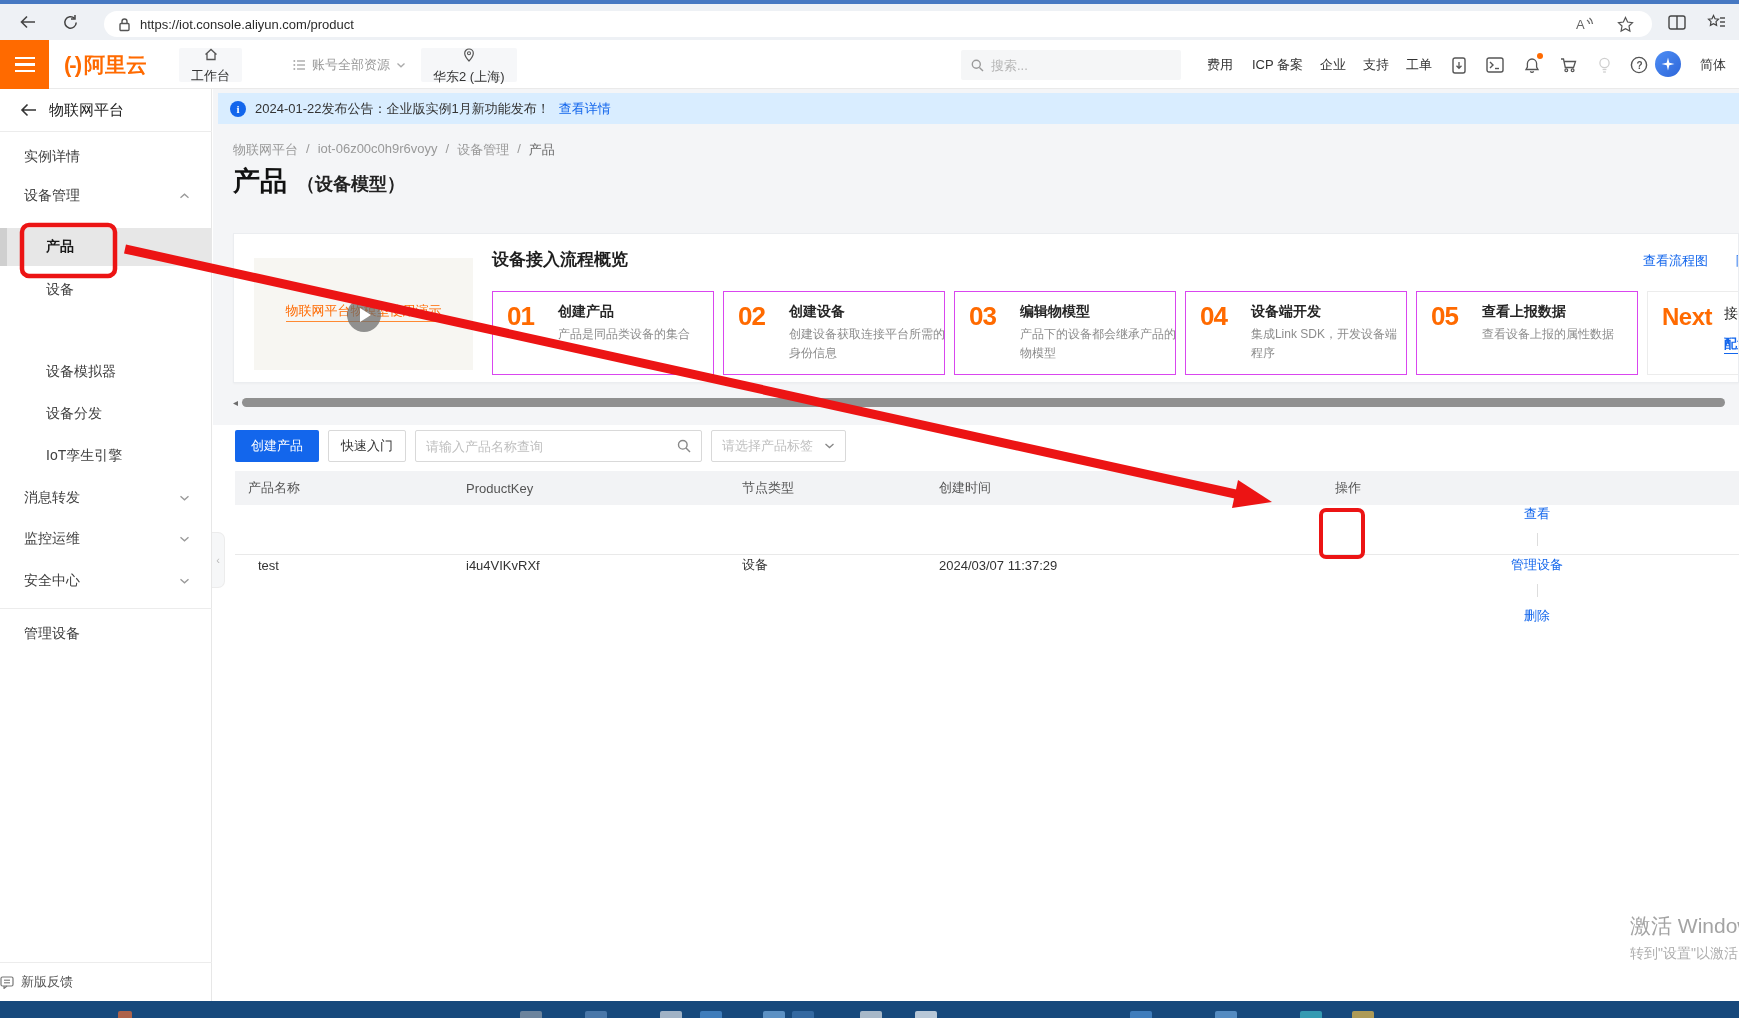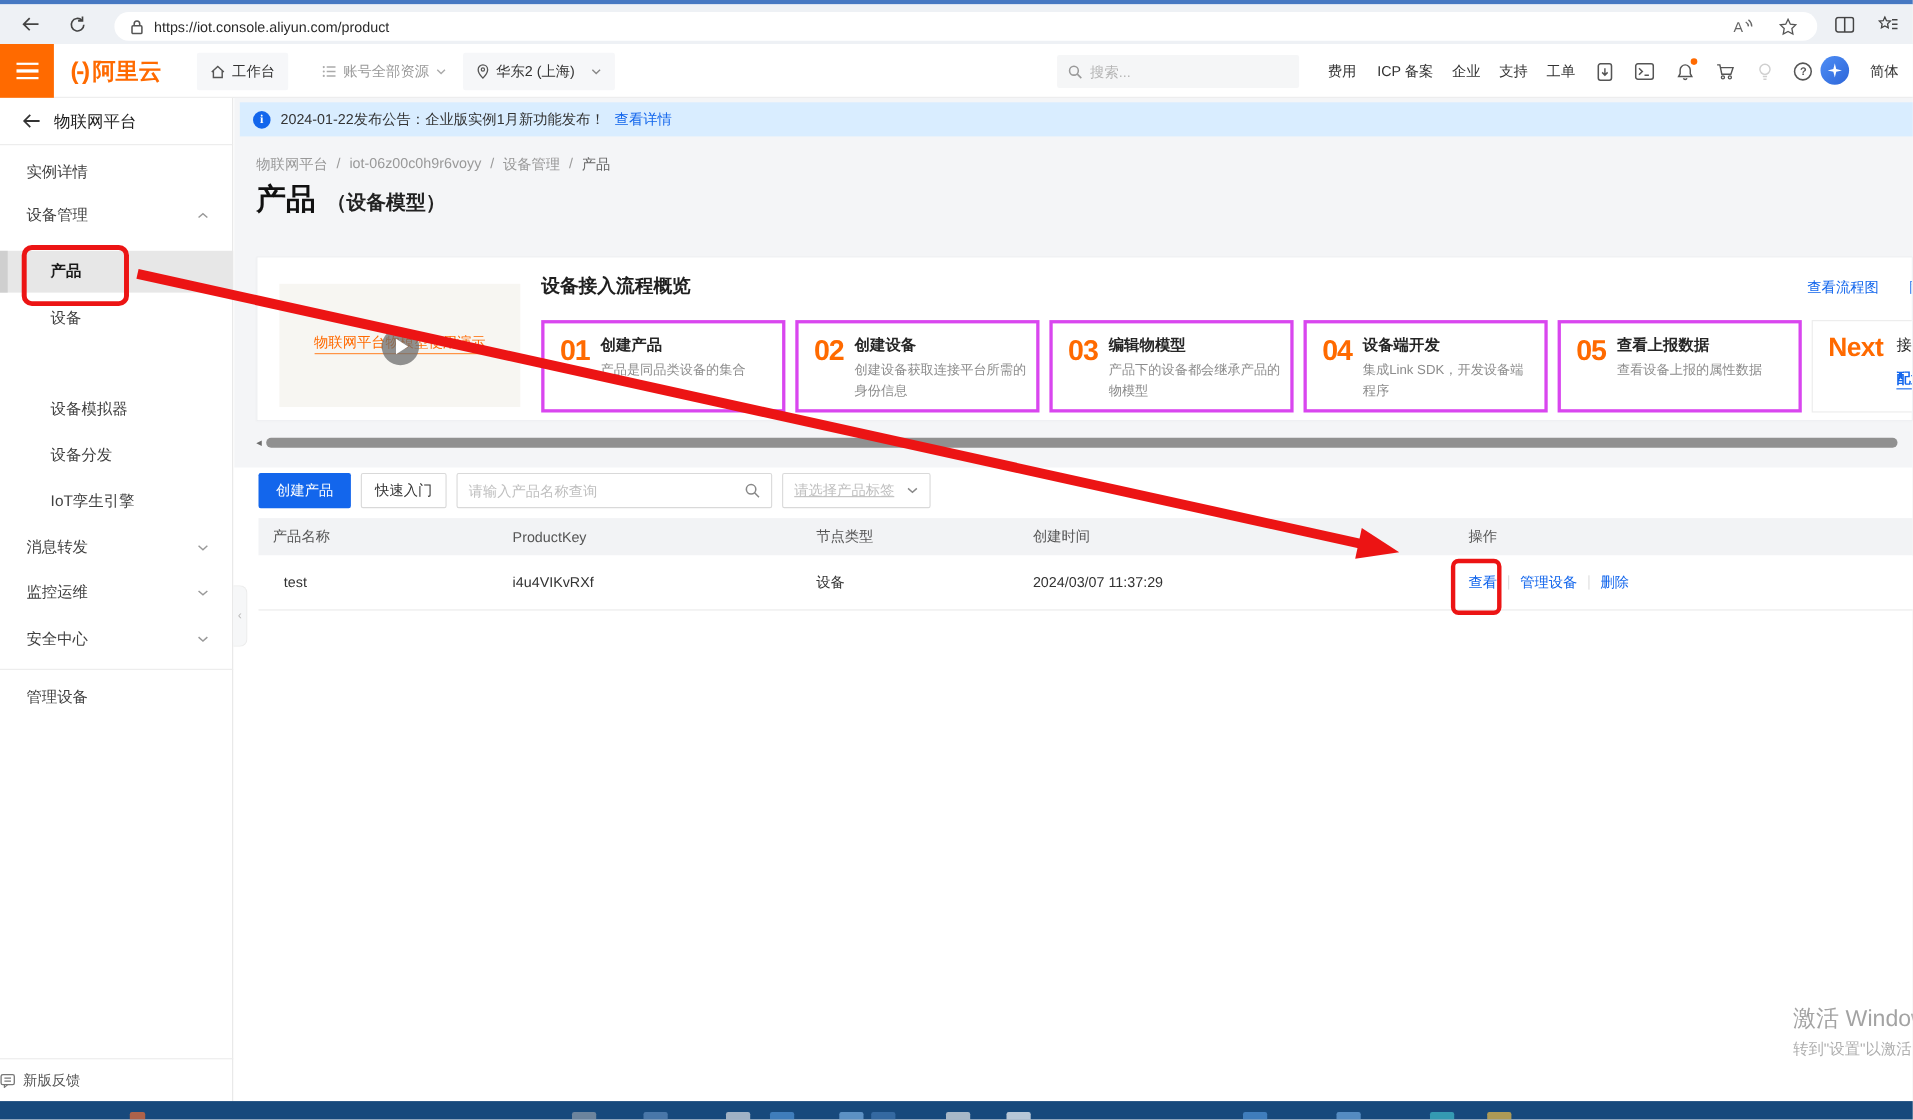--- a/index.html
+++ b/index.html
@@ -18,21 +18,21 @@
   .url-text { font-size:13px; color:#2b2b2b; margin-left:9px; flex:1; }
   .pill-right { display:flex; align-items:center; gap:22px; margin-right:4px; }
   
   .console-header { position:absolute; left:0; top:40px; width:1739px; height:49px; background:#fff; border-bottom:1px solid #eaeaea; }
   .burger { position:absolute; left:0; top:0; width:49px; height:49px; background:#ff6a00; display:flex; flex-direction:column; justify-content:center; align-items:center; gap:4px; cursor:pointer; }
   .burger i { display:block; width:20px; height:2.5px; background:#fff; }
   .logo { position:absolute; left:64px; top:0; height:49px; display:flex; align-items:center; gap:4px; color:#ff6a00; font-weight:bold; }
   .logo .mark { font-size:22px; letter-spacing:-2px; }
   .logo .word { font-size:21px; }
   .hpill { position:absolute; top:8px; height:34px; display:flex; align-items:center; gap:6px; font-size:13px; color:#333; padding:0 12px; border-radius:2px; }
-  .gray-bg { background:#f6f7f9; }
+  .gray-bg { background:#f6f7f9;flex-direction:column; }
   .hdr-search { position:absolute; left:961px; top:10px; width:220px; height:30px; background:#f5f6f7; border-radius:2px; display:flex; align-items:center; padding:0 10px; gap:7px; }
   .hdr-search input { border:0; outline:0; background:transparent; font-size:13px; width:160px; font-family:inherit; color:#333; }
   .hdr-search input::placeholder { color:#b5b5b5; }
   .hlink { position:absolute; top:0; height:49px; display:flex; align-items:center; font-size:13px; color:#333; cursor:pointer; }
   .hico { position:absolute; top:13px; width:24px; height:24px; display:flex; align-items:center; justify-content:center; }
   .bell-dot { position:absolute; right:1px; top:0px; width:6px; height:6px; border-radius:50%; background:#ff6a00; }
   .avatar { position:absolute; left:1655px; top:11px; width:26px; height:26px; border-radius:50%;
     background:linear-gradient(135deg,#4e8ef5,#2e66d9); display:flex; align-items:center; justify-content:center; }
   
   .sidebar { position:absolute; left:0; top:89px; width:212px; height:912px; background:#fff; border-right:1px solid #e7e7e7; }
@@ -58,46 +58,46 @@
   .page-title .t2 { font-size:18px; font-weight:bold; color:#222; }
   
   .flow-panel { position:absolute; left:233px; top:233px; width:1506px; height:150px; background:#fff; border:1px solid #ebedf0; box-shadow:0 1px 2px rgba(0,0,0,.03); overflow:hidden; }
   .video-thumb { position:absolute; left:20px; top:24px; width:219px; height:112px; background:#f7f6f2; cursor:pointer; }
   .video-cap { position:absolute; left:0; right:0; top:44px; text-align:center; font-size:13px; color:#ff6a00; }
   .video-cap span { border-bottom:1px solid #ff8a33; padding-bottom:3px; }
   .play-btn { position:absolute; left:93px; top:40px; width:34px; height:34px; border-radius:50%; background:rgba(110,110,110,.75); display:flex; align-items:center; justify-content:center; }
   .play-tri { width:0; height:0; border-left:11px solid #fff; border-top:7px solid transparent; border-bottom:7px solid transparent; margin-left:3px; }
   .flow-title { position:absolute; left:258px; top:14px; font-size:17px; font-weight:bold; color:#1f1f1f; }
   .flow-links { position:absolute; top:18px; left:1409px; display:flex; gap:28px; font-size:13px; white-space:nowrap; }
-  .step-card { position:absolute; top:57px; width:222px; height:84px; border:3px solid #d946ef; background:#fff; padding:11px 0 0 14px; display:flex; gap:10px; }
+  .step-card { position:absolute; top:57px; width:222px; height:84px; border:1px solid #d946ef; background:#fff; padding:11px 0 0 14px; display:flex; gap:24px; }
   .step-num { font-size:26px; font-weight:bold; color:#ff6a00; line-height:1; letter-spacing:-1px; }
   .step-title { font-size:14px; color:#262626; font-weight:bold; }
   .step-desc { font-size:12px; color:#8c8c8c; line-height:1.55; margin-top:4px; width:158px; }
   .next-card { position:absolute; left:1413px; top:57px; width:240px; height:84px; border:1px solid #ececec; background:#fff; padding:13px 0 0 14px; display:flex; gap:12px; }
   .next-word { font-size:24px; font-weight:bold; color:#ff6a00; line-height:1; letter-spacing:-0.5px; }
   .next-text { font-size:14px; color:#262626; }
   .next-link { display:inline-block; margin-top:12px; font-size:13px; font-weight:bold; color:#1366ec; border-bottom:1px solid #1366ec; white-space:nowrap; }
   
   .hscroll { position:absolute; left:233px; top:396px; width:1506px; height:12px; display:flex; align-items:center; }
   .hscroll .arr { color:#6d6d6d; font-size:10px; margin-right:4px; }
   .hscroll .thumb { height:9px; width:1483px; background:#909090; border-radius:5px; cursor:pointer; }
   
   .toolbar { position:absolute; left:235px; top:430px; height:32px; display:flex; align-items:center; }
   .btn-primary { position:absolute; left:0; width:84px; height:32px; background:#1366ec; color:#fff; border:0; font-size:13px; border-radius:2px; cursor:pointer; font-family:inherit; }
   .btn-plain { position:absolute; left:93px; width:78px; height:32px; background:#fff; color:#333; border:1px solid #d9d9d9; font-size:13px; border-radius:2px; cursor:pointer; font-family:inherit; }
   .search-box { position:absolute; left:180px; width:287px; height:32px; border:1px solid #d9d9d9; border-radius:2px; background:#fff; display:flex; align-items:center; padding:0 10px; }
   .search-box input { flex:1; border:0; outline:0; font-size:13px; font-family:inherit; color:#333; }
   .search-box input::placeholder { color:#bfbfbf; }
-  .tag-select { position:absolute; left:476px; width:135px; height:32px; border:1px solid #d9d9d9; border-radius:2px; background:#fff; display:flex; align-items:center; justify-content:space-between; padding:0 10px; font-size:13px; color:#bfbfbf; cursor:pointer;text-decoration:underline; }
+  .tag-select { position:absolute; left:476px; width:135px; height:32px; border:1px solid #d9d9d9; border-radius:2px; background:#fff; display:flex; align-items:center; justify-content:space-between; padding:0 10px; font-size:13px; color:#bfbfbf; cursor:pointer; }
   
   .tbl-head { position:absolute; left:235px; top:471px; width:1504px; height:34px; background:#f2f3f5; display:grid; grid-template-columns:231px 276px 197px 396px 1fr; align-items:center; font-size:13px; color:#555; }
   .tbl-row { position:absolute; left:235px; top:505px; width:1504px; height:50px; background:#fff; border-bottom:1px solid #e9e9e9; display:grid; grid-template-columns:231px 276px 197px 396px 1fr; align-items:center; font-size:13px; color:#333; }
   .c1 { padding-left:13px; }
   .row-c1 { padding-left:23px; }
-  .actions { display:flex; align-items:center; gap:10px; font-size:13px; }
+  .actions { display:flex; align-items:center; gap:10px; font-size:13px;flex-direction:column; }
   .actions .sep { width:1px; height:13px; background:#ddd; }
   
   .watermark { position:absolute; left:1630px; top:912px; width:109px; overflow:hidden; white-space:nowrap; z-index:12; }
   .wm1 { font-size:21px; color:rgba(140,140,140,.8); }
   .wm2 { font-size:14px; color:rgba(140,140,140,.7); margin-top:5px; }
   
   .taskbar { position:absolute; left:0; top:1001px; width:1739px; height:17px; background:#17497c; z-index:15; }
   .tb-ico { position:absolute; bottom:0; height:7px; width:22px; border-radius:2px 2px 0 0; opacity:.75; }
   
   .annot { position:absolute; left:0; top:0; z-index:60; pointer-events:none; }

